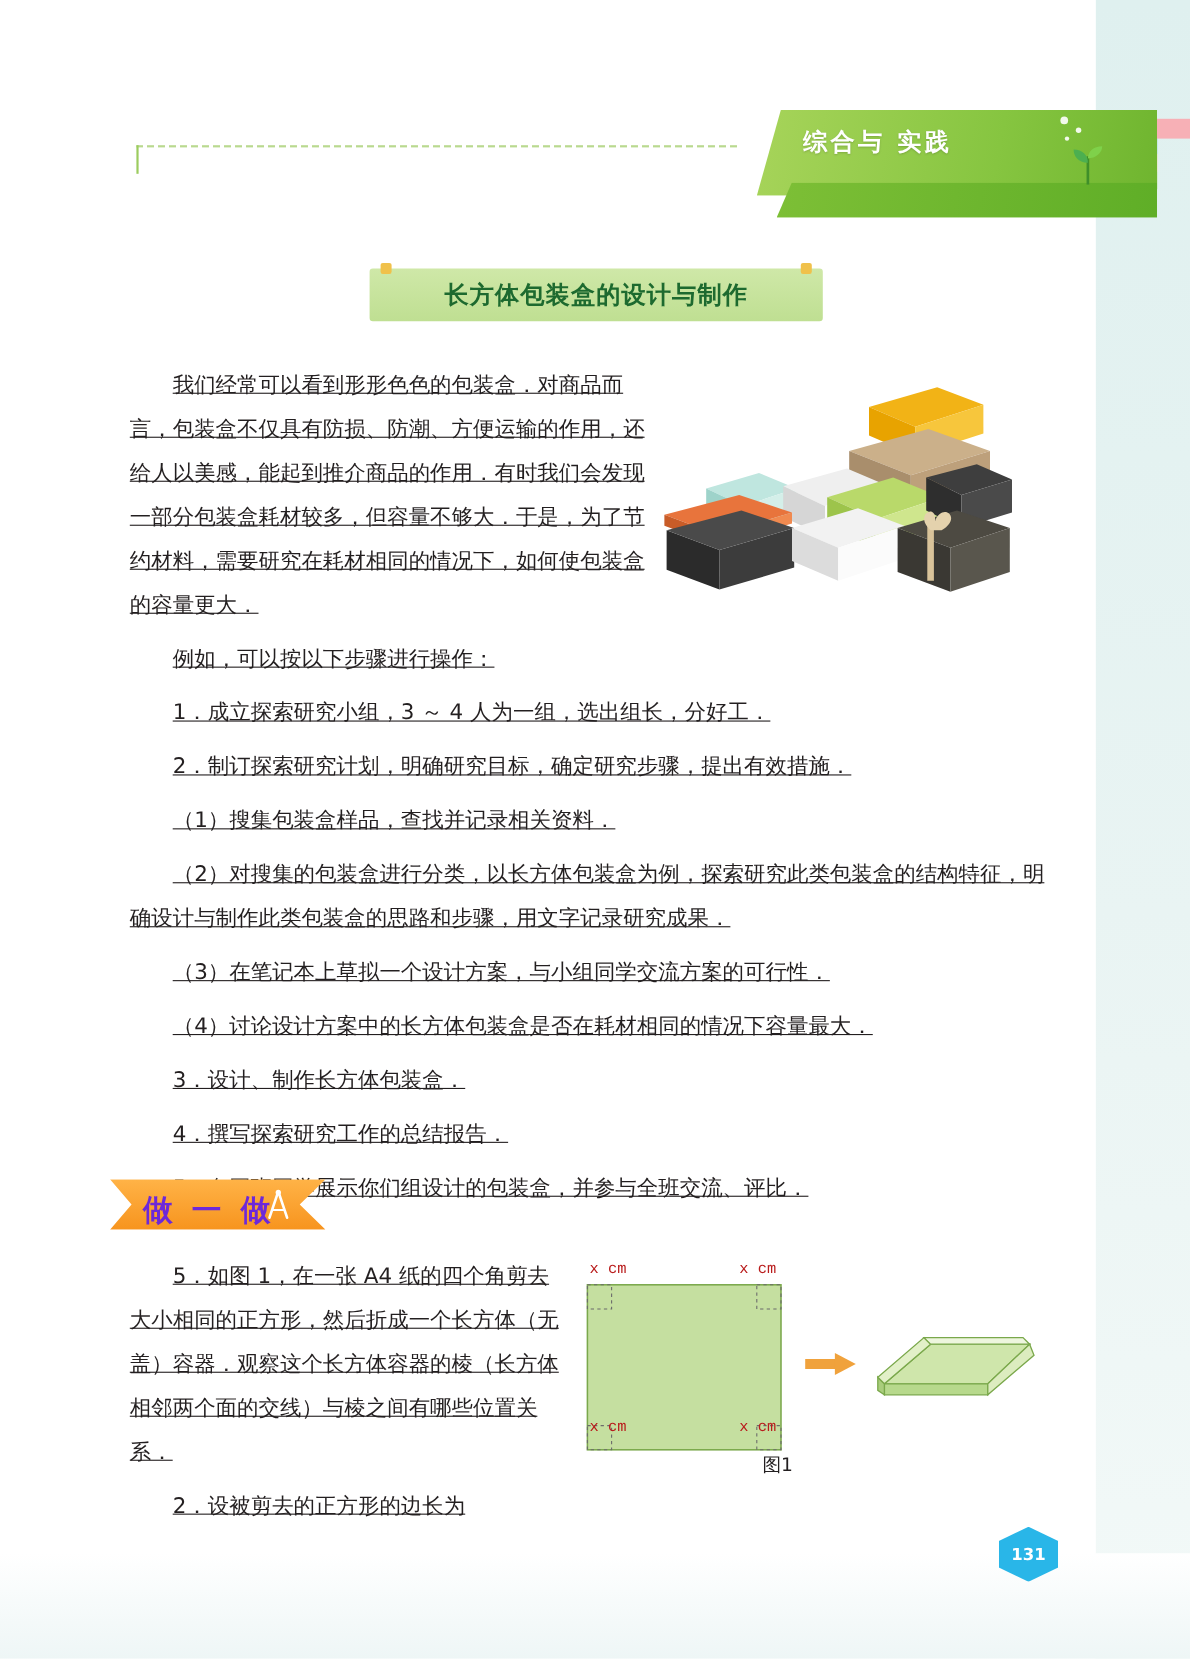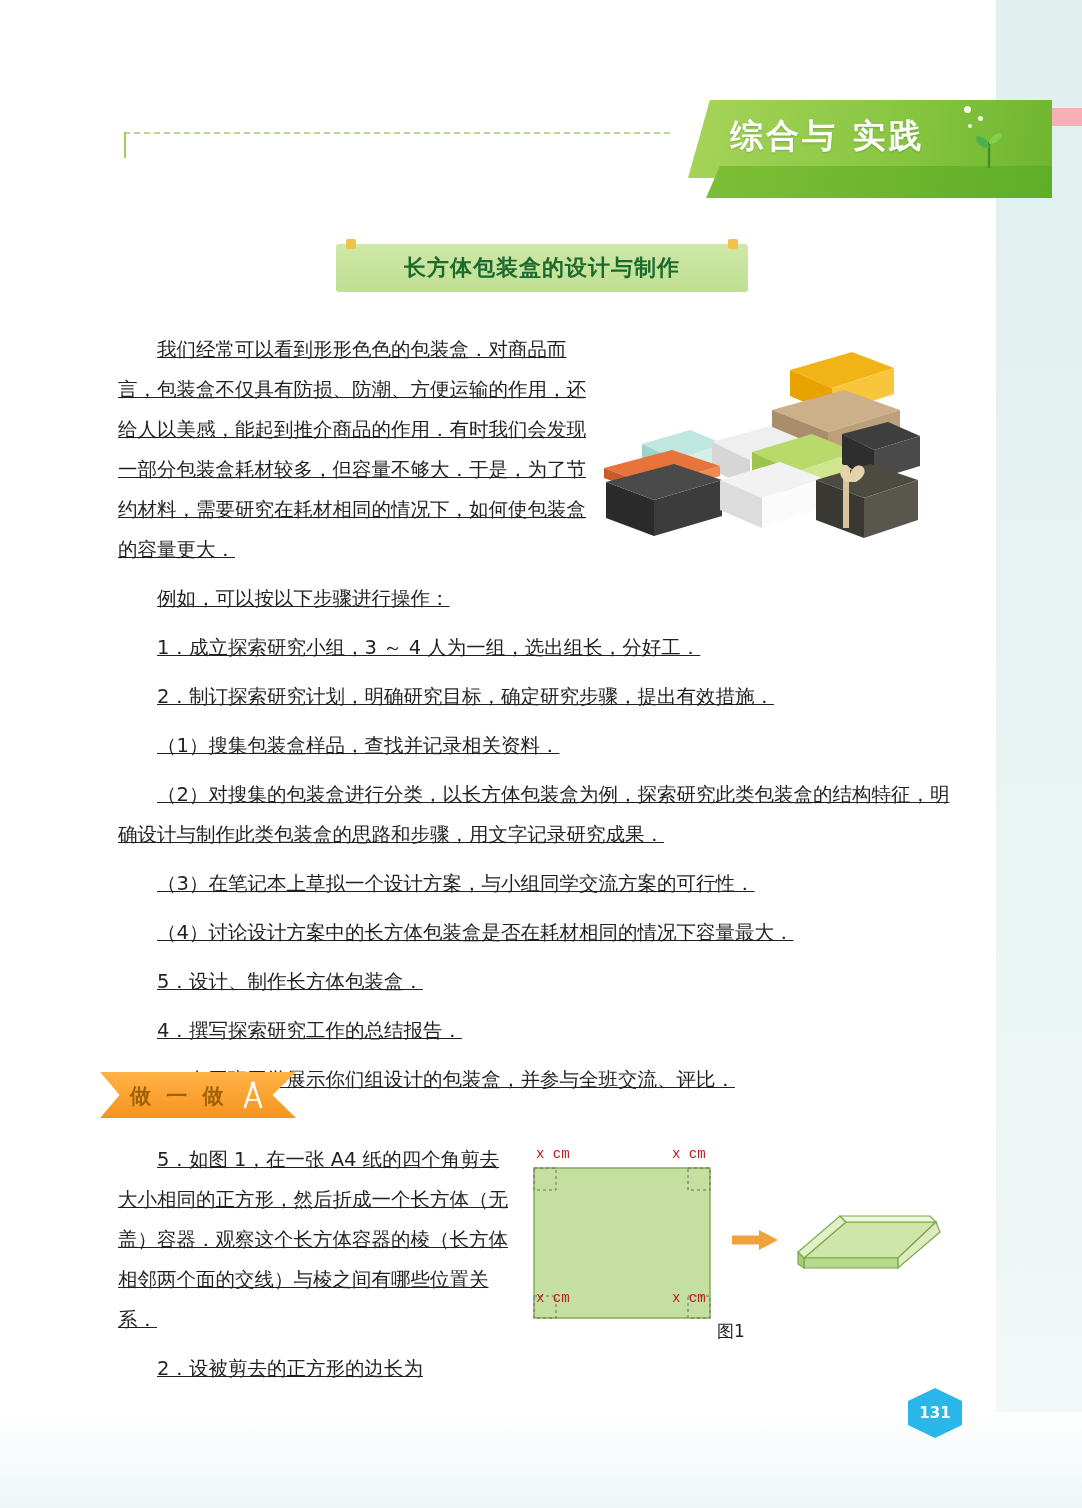--- a/index.html
+++ b/index.html
@@ -33,21 +33,21 @@
     left:330px;top:16px;width:100px;height:18px;background:#f7b0b6;
   }
   .banner .stripes{position:absolute;right:0;top:16px;width:58px;}
   .banner .stripes i{display:block;height:16px;width:58px;}
   .banner .st1{background:#f6a6ad;}
   .banner .st2{background:#6fc5c0;}
   .banner .st3{background:#f3c969;}
   .banner .st4{background:#9fd45a;}
   .banner-title{
     position:absolute;left:58px;top:22px;width:252px;height:46px;
-    color:#ffffff;font-size:33px;font-weight:bold;letter-spacing:3px;
+    color:#ffffff;font-size:22px;font-weight:bold;letter-spacing:3px;
     font-family:"DejaVu Sans","Liberation Sans",sans-serif;
     text-shadow:0 1px 2px rgba(0,0,0,.18);
     white-space:nowrap;
   }
   .sprout{position:absolute;left:300px;top:36px;width:34px;height:40px;}
   .dots{position:absolute;left:292px;top:14px;}
   .dots i{position:absolute;background:#ffffff;border-radius:50%;opacity:.9;}
 
   
   .corner-rule{position:absolute;left:124px;top:132px;width:548px;height:2px;
@@ -77,27 +77,27 @@
   .para-wrap{width:470px;}
 
   
   .photo{position:absolute;left:594px;top:330px;width:330px;height:250px;}
 
   
   .do-tag{position:absolute;left:100px;top:1072px;width:196px;height:46px;}
   .do-tag .shape{position:absolute;inset:0;
     background:linear-gradient(180deg,#ffb347 0%,#f7941e 100%);
     clip-path:polygon(0 0,100% 0,88% 50%,100% 100%,0 100%,10% 50%);}
-  .do-tag .label{position:absolute;left:30px;top:10px;color:#a16207;font-size:21px;font-weight:bold;
+  .do-tag .label{position:absolute;left:30px;top:10px;color:#6d28d9;font-size:27px;font-weight:bold;
     letter-spacing:4px;font-family:"DejaVu Sans","Liberation Sans",sans-serif;}
   .do-tag .compass{position:absolute;left:138px;top:8px;}
 
   
   .figure{position:absolute;left:516px;top:1140px;width:430px;height:215px;}
-  .fig-caption{position:absolute;left:516px;top:1320px;width:430px;text-align:center;
+  .fig-caption{position:absolute;left:492px;top:1320px;width:430px;text-align:center;
     font-size:17px;color:#231f20;font-family:"DejaVu Sans","Liberation Sans",sans-serif;}
   .fig-label{position:absolute;font-size:14px;color:#b91c1c;
     font-family:Liberation Mono, monospace;}
 
   .lowertext{position:absolute;left:118px;top:1140px;width:400px;}
 
   
   .pagenum{position:absolute;left:908px;top:1388px;width:54px;height:50px;}
   .pagenum .hex{position:absolute;inset:0;background:#29b6e8;
     clip-path:polygon(50% 0,100% 26%,100% 74%,50% 100%,0 74%,0 26%);}
@@ -208,21 +208,21 @@
 
 <div class="content">
   <p class="indent para-wrap">我们经常可以看到形形色色的包装盒．对商品而言，包装盒不仅具有防损、防潮、方便运输的作用，还给人以美感，能起到推介商品的作用．有时我们会发现一部分包装盒耗材较多，但容量不够大．于是，为了节约材料，需要研究在耗材相同的情况下，如何使包装盒的容量更大．</p>
   <p class="indent">例如，可以按以下步骤进行操作：</p>
   <p class="indent">1．成立探索研究小组，3 ～ 4 人为一组，选出组长，分好工．</p>
   <p class="indent">2．制订探索研究计划，明确研究目标，确定研究步骤，提出有效措施．</p>
   <p class="indent">（1）搜集包装盒样品，查找并记录相关资料．</p>
   <p class="indent">（2）对搜集的包装盒进行分类，以长方体包装盒为例，探索研究此类包装盒的结构特征，明确设计与制作此类包装盒的思路和步骤，用文字记录研究成果．</p>
   <p class="indent">（3）在笔记本上草拟一个设计方案，与小组同学交流方案的可行性．</p>
   <p class="indent">（4）讨论设计方案中的长方体包装盒是否在耗材相同的情况下容量最大．</p>
-  <p class="indent">5．设计、制作长方体包装盒．</p>
+  <p class="indent">3．设计、制作长方体包装盒．</p>
   <p class="indent">4．撰写探索研究工作的总结报告．</p>
   <p class="indent">5．向同班同学展示你们组设计的包装盒，并参与全班交流、评比．</p>
 </div>
 
 <div class="do-tag">
   <div class="shape"></div>
   <div class="label">做 一 做</div>
   <svg class="compass" width="30" height="30" viewBox="0 0 30 30">
     <path d="M15 3 L7 27 M15 3 L23 27" stroke="#ffffff" stroke-width="2.4" fill="none" stroke-linecap="round"></path>
     <circle cx="15" cy="4" r="2.4" fill="#ffffff"></circle>

